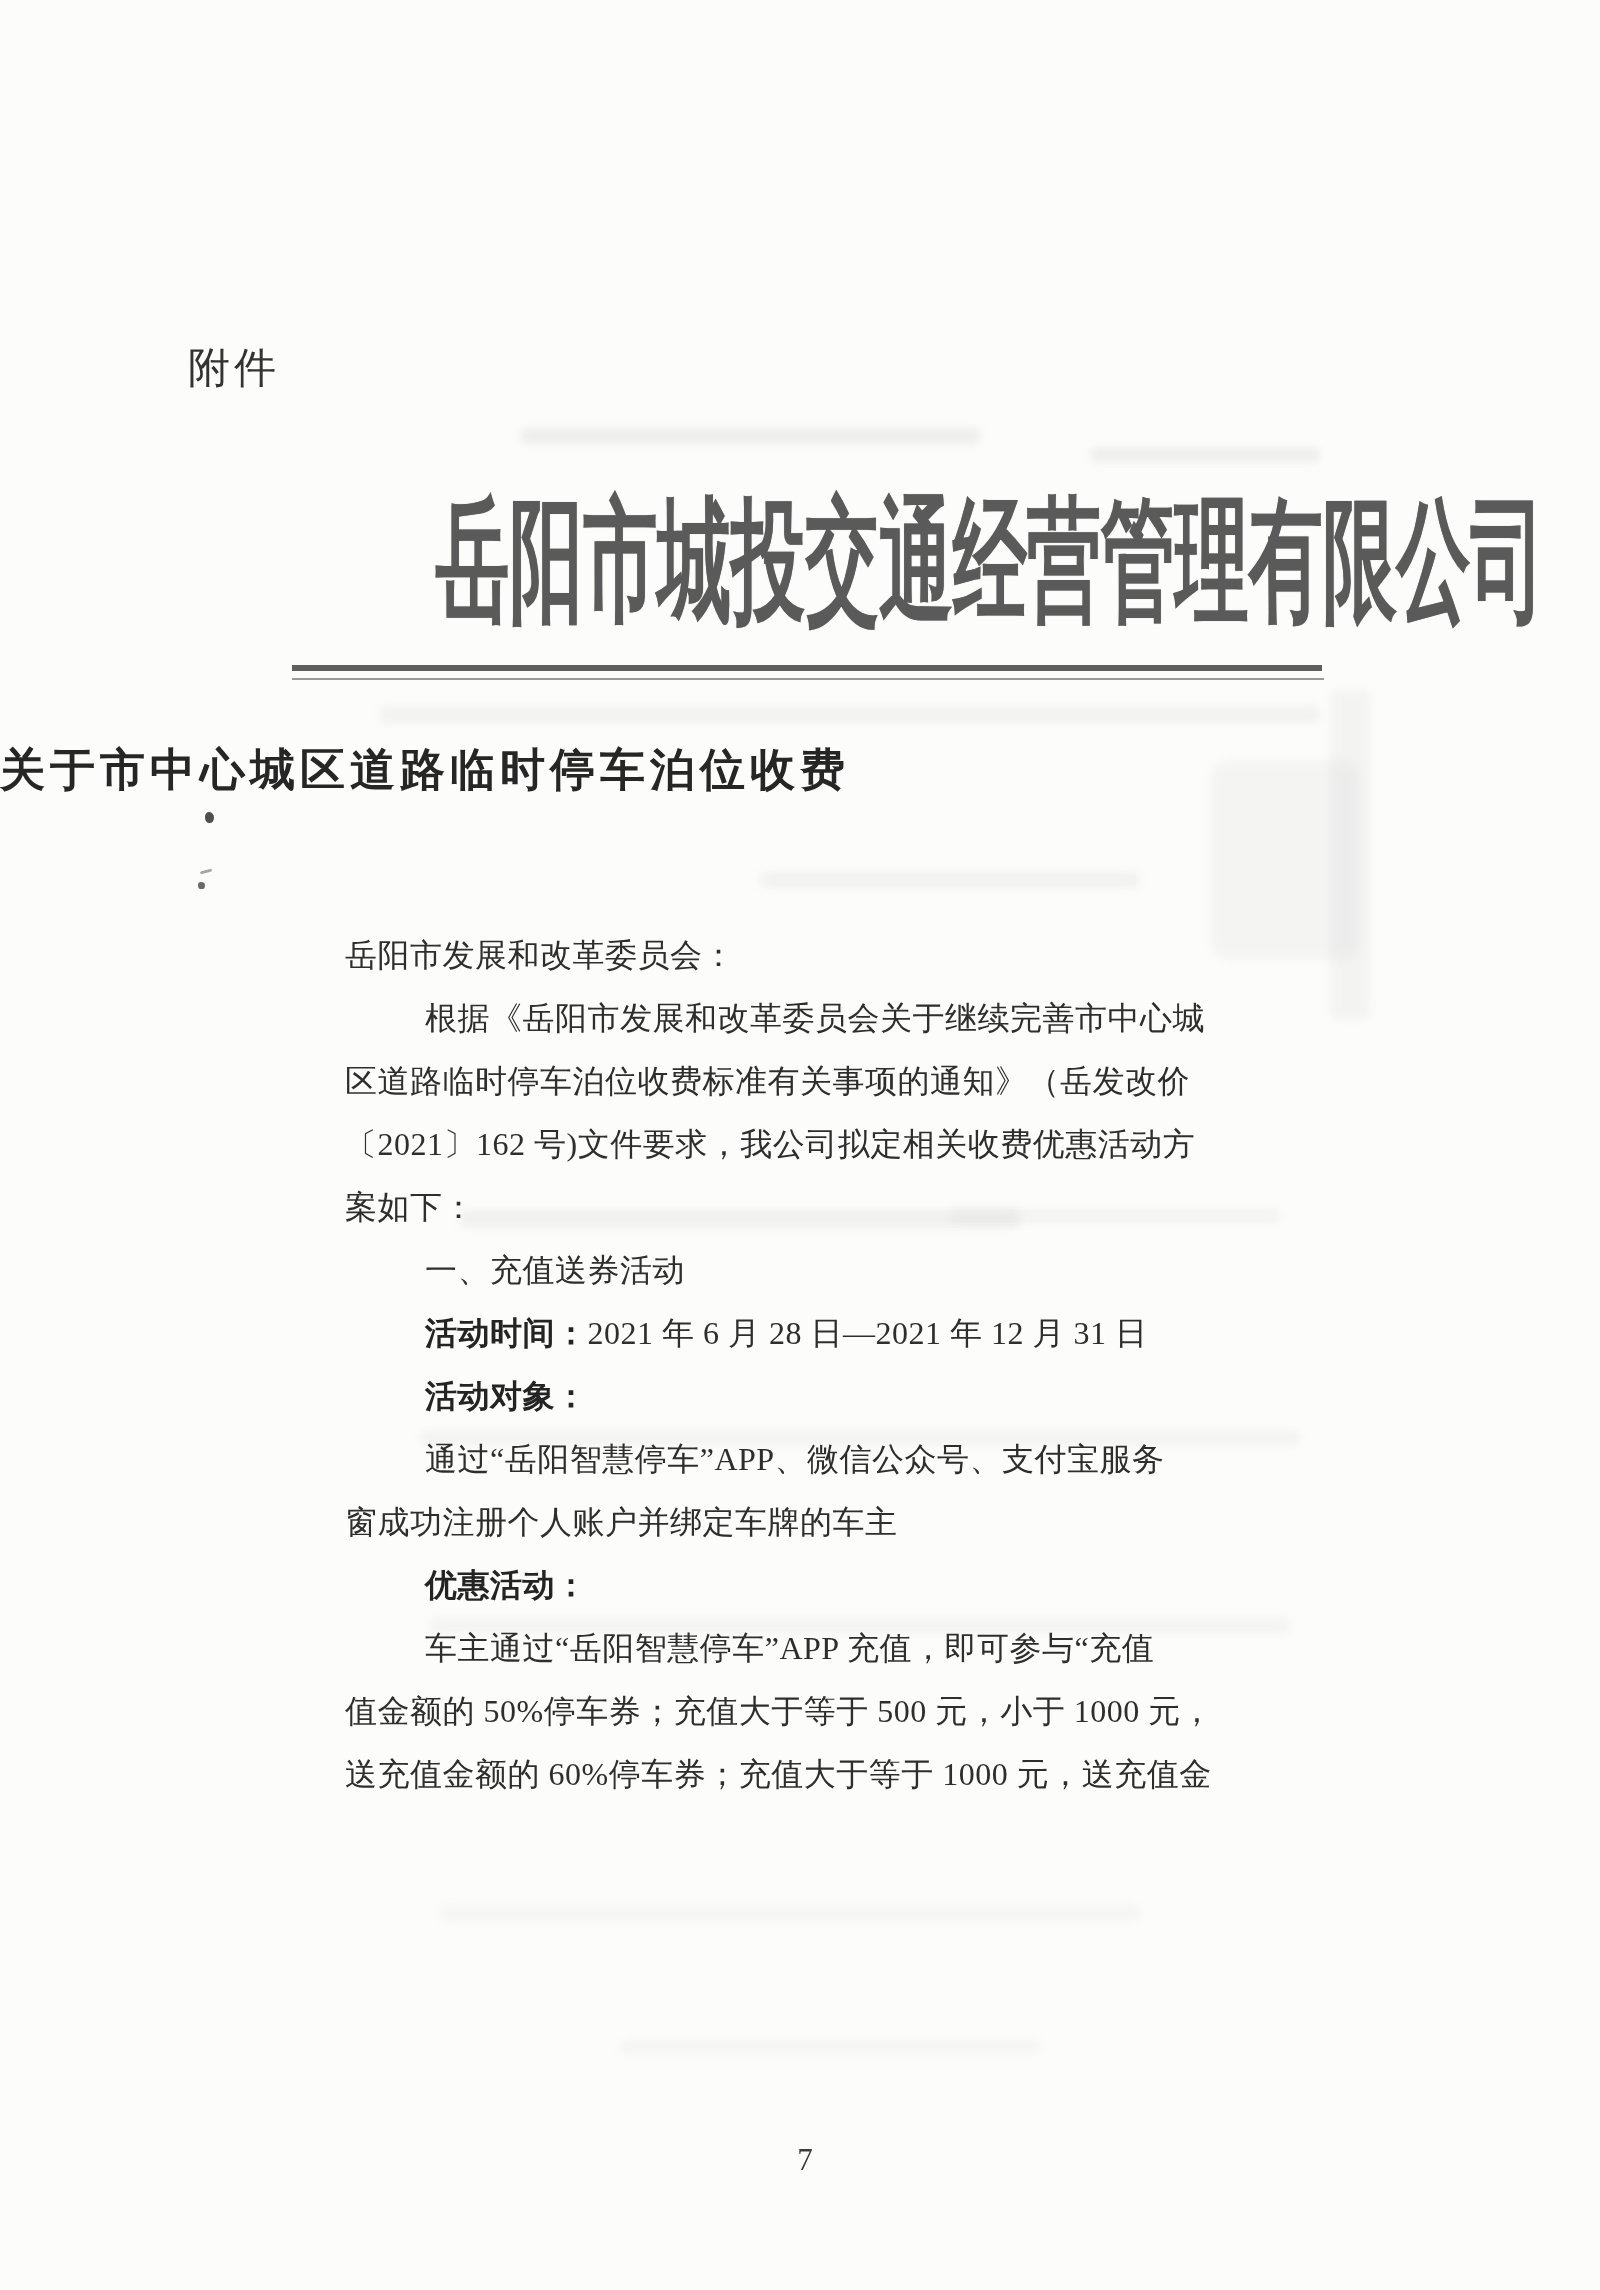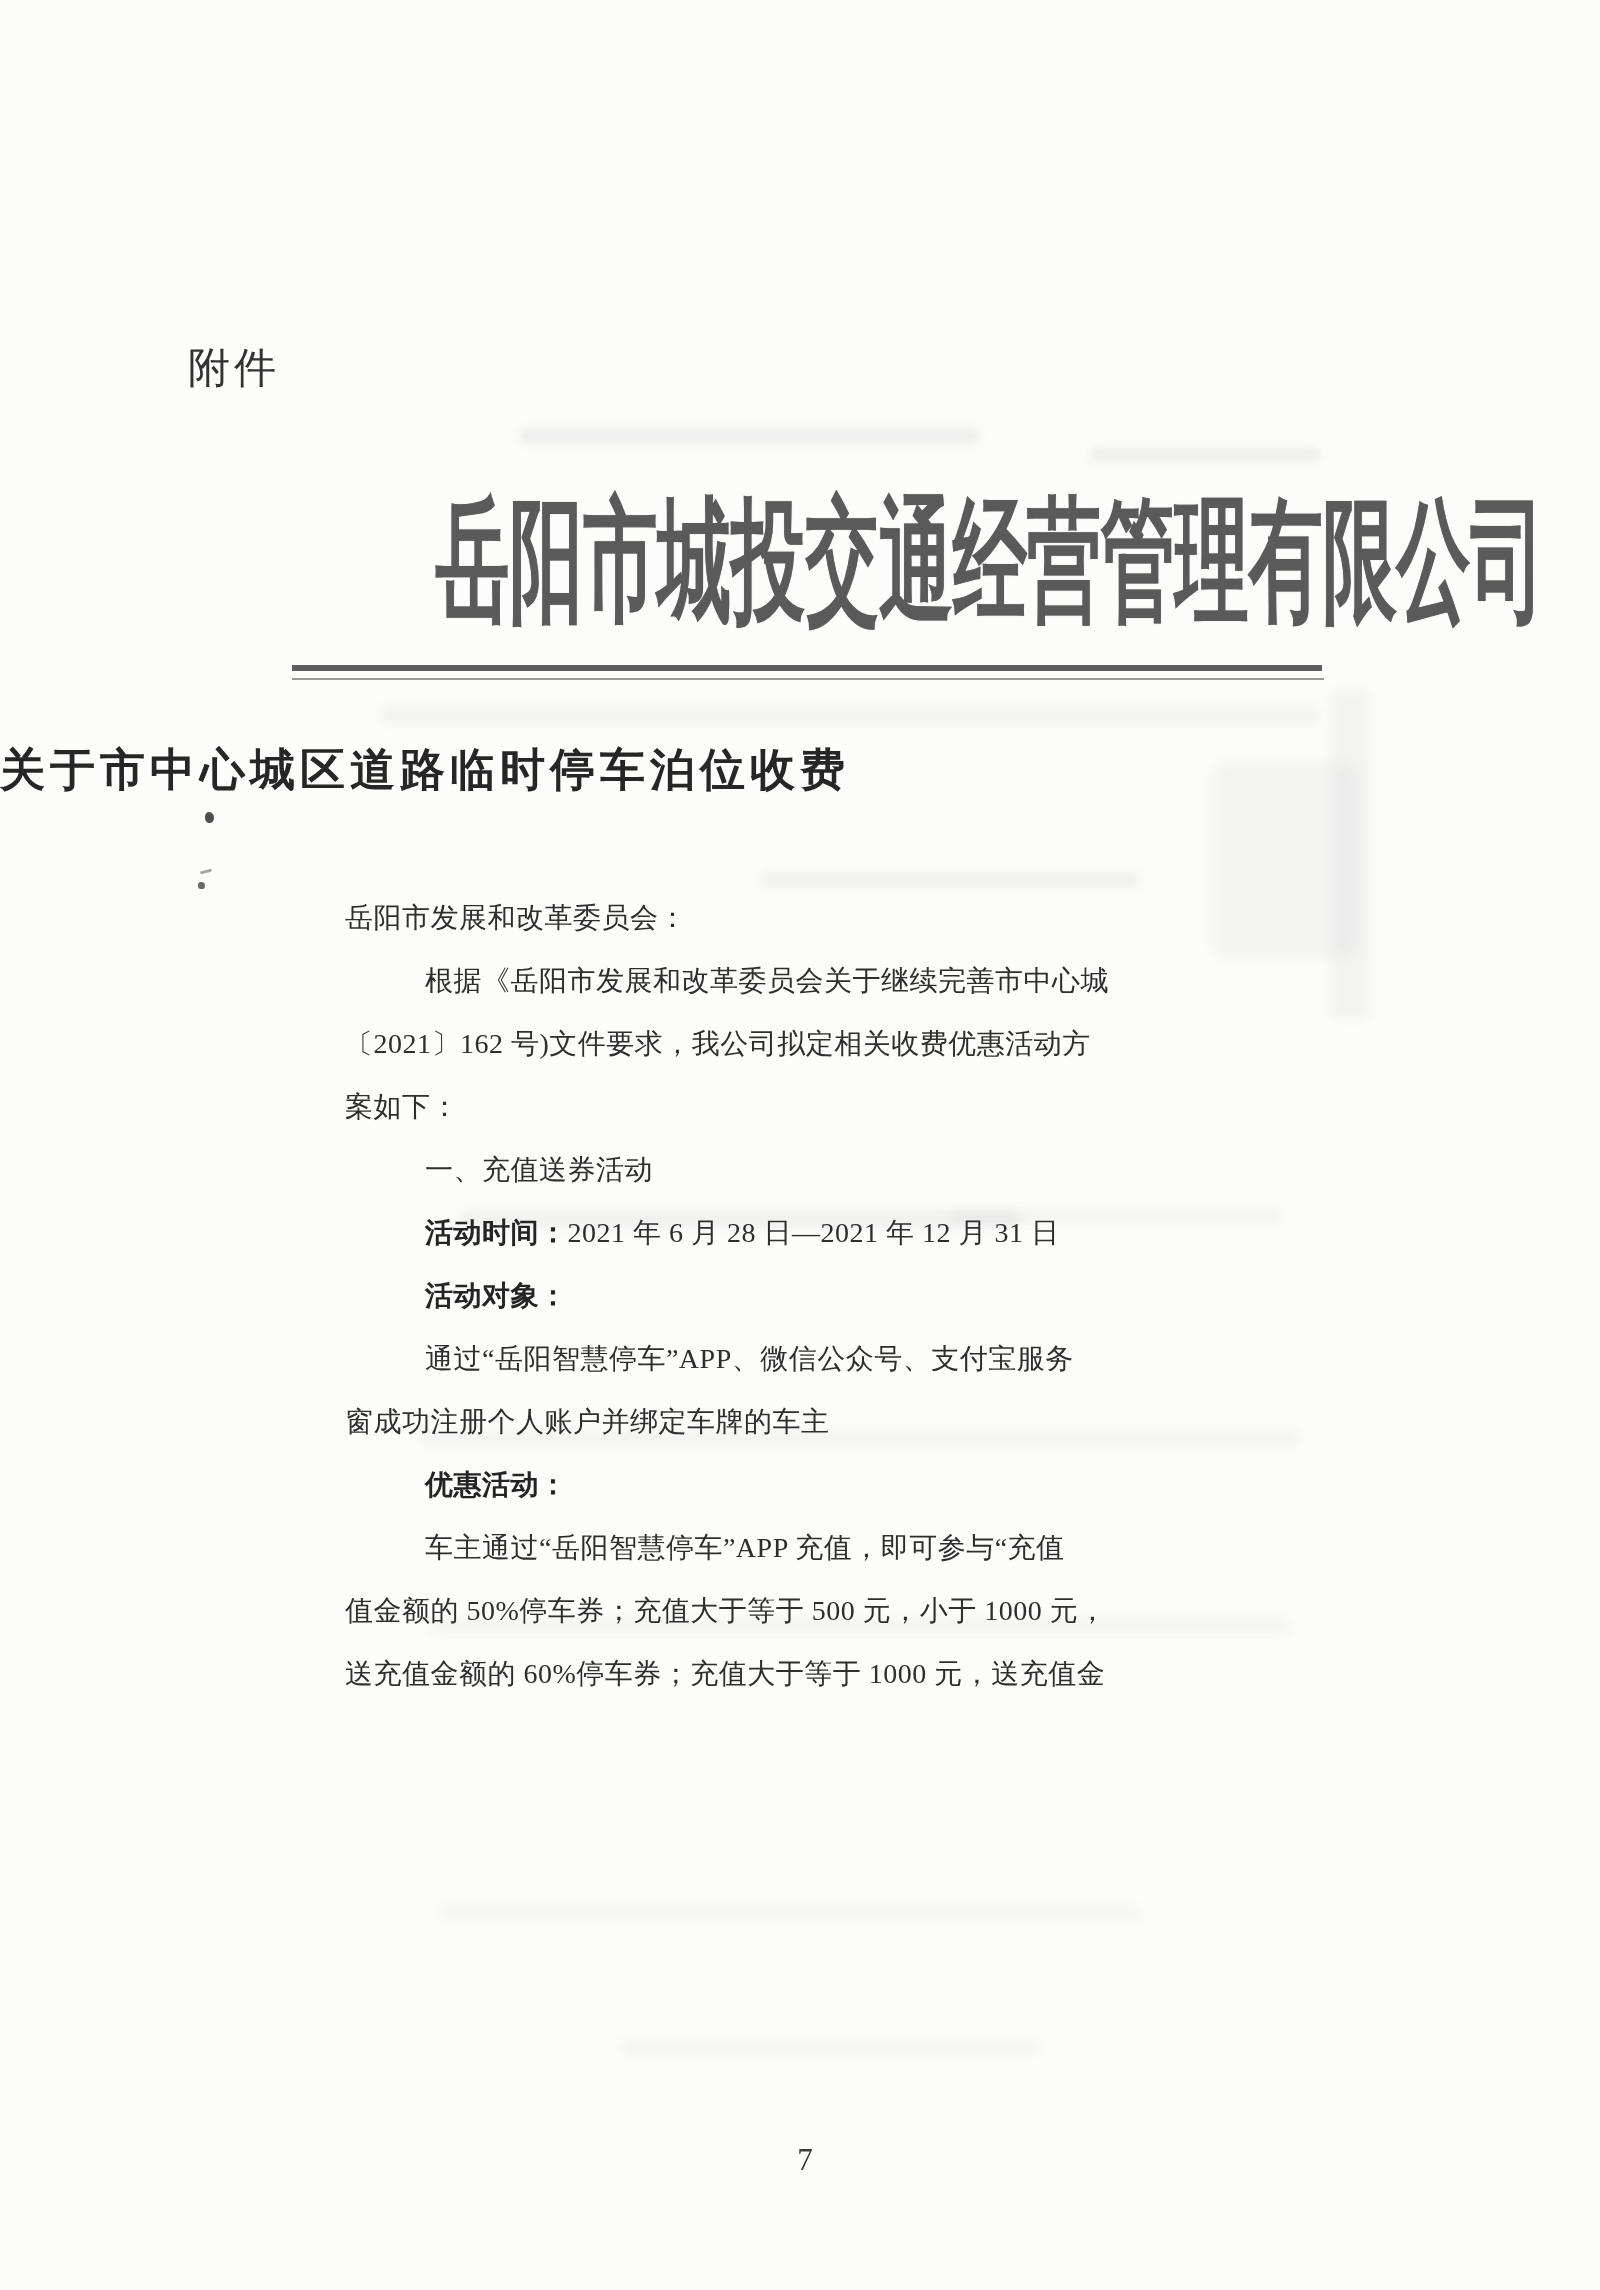--- a/index.html
+++ b/index.html
@@ -83,23 +83,23 @@
     font-size: 45px;
     line-height: 64px;
     color: #262626;
     letter-spacing: 5px;
   }
 
   
   .body-block {
     position: absolute;
     left: 345px;
-    top: 886px;
+    top: 924px;
     width: 990px;
-    font-size: 28px;
+    font-size: 32px;
     line-height: 63px;
     color: #2e2e2e;
     letter-spacing: 0.5px;
   }
   .line {
     height: 63px;
     white-space: nowrap;
   }
   .ind {
     padding-left: 80px;
@@ -170,20 +170,21 @@
     <div>关于市中心城区道路临时停车泊位收费</div>
   </div>
 
   <div class="speck speck-1"></div>
   <div class="speck speck-2b"></div>
   <div class="speck speck-2"></div>
 
   <div class="body-block">
     <div class="line">岳阳市发展和改革委员会：</div>
     <div class="line ind">根据《岳阳市发展和改革委员会关于继续完善市中心城</div>
+    <div class="line">区道路临时停车泊位收费标准有关事项的通知》（岳发改价</div>
     <div class="line">〔2021〕162 号)文件要求，我公司拟定相关收费优惠活动方</div>
     <div class="line">案如下：</div>
     <div class="line ind">一、充值送券活动</div>
     <div class="line ind">
       <span class="hb">活动时间：</span><span>2021 年 6 月 28 日—2021 年 12 月 31 日</span>
     </div>
     <div class="line ind">
       <span class="hb">活动对象：</span>
     </div>
     <div class="line ind">通过“岳阳智慧停车”APP、微信公众号、支付宝服务</div>

